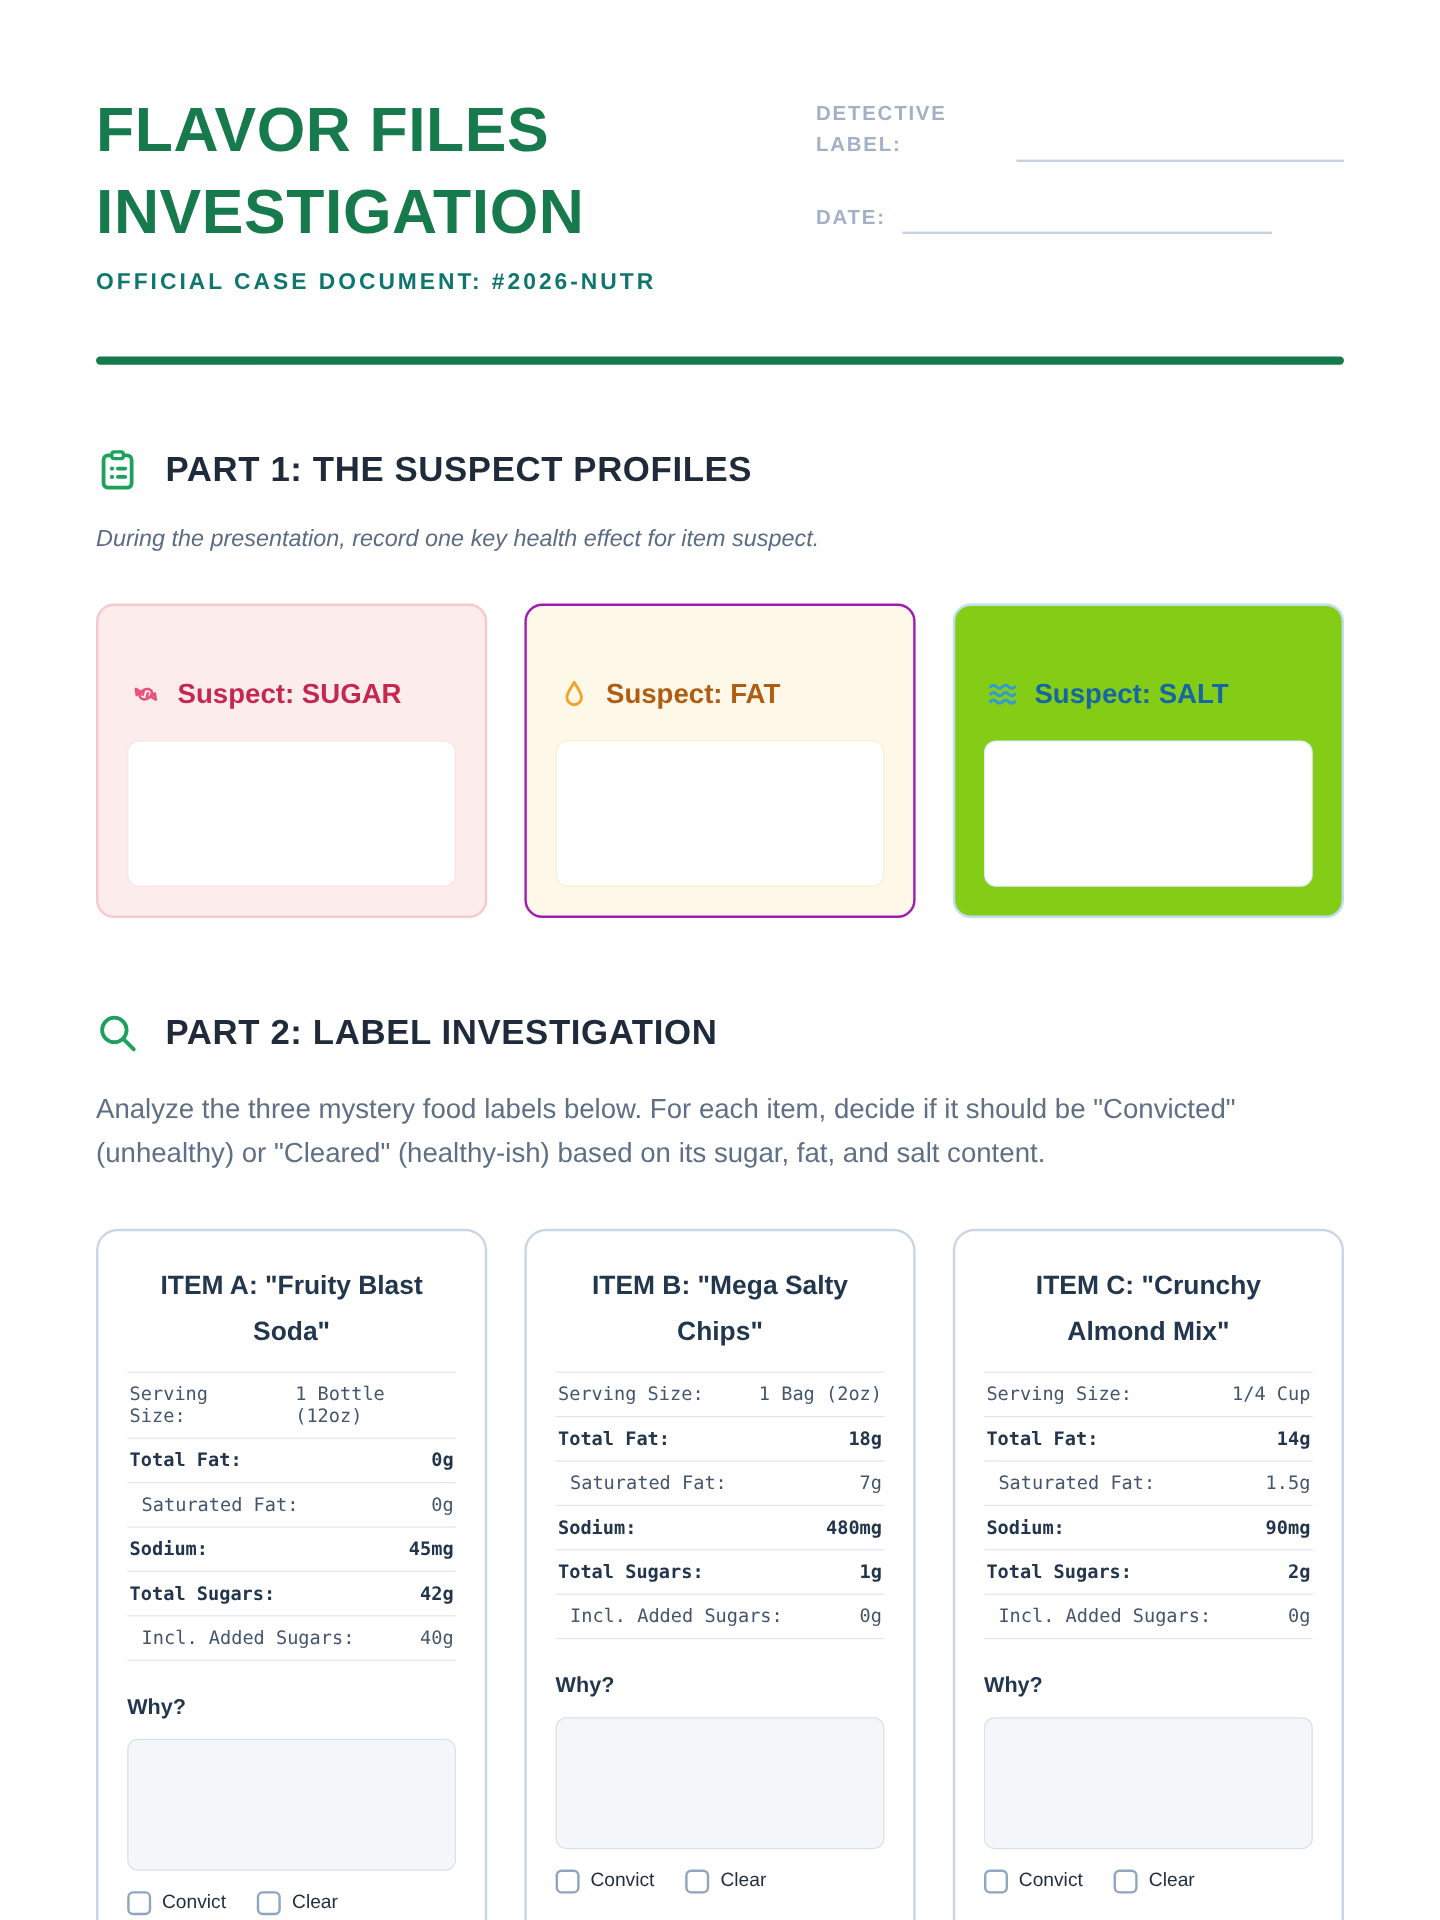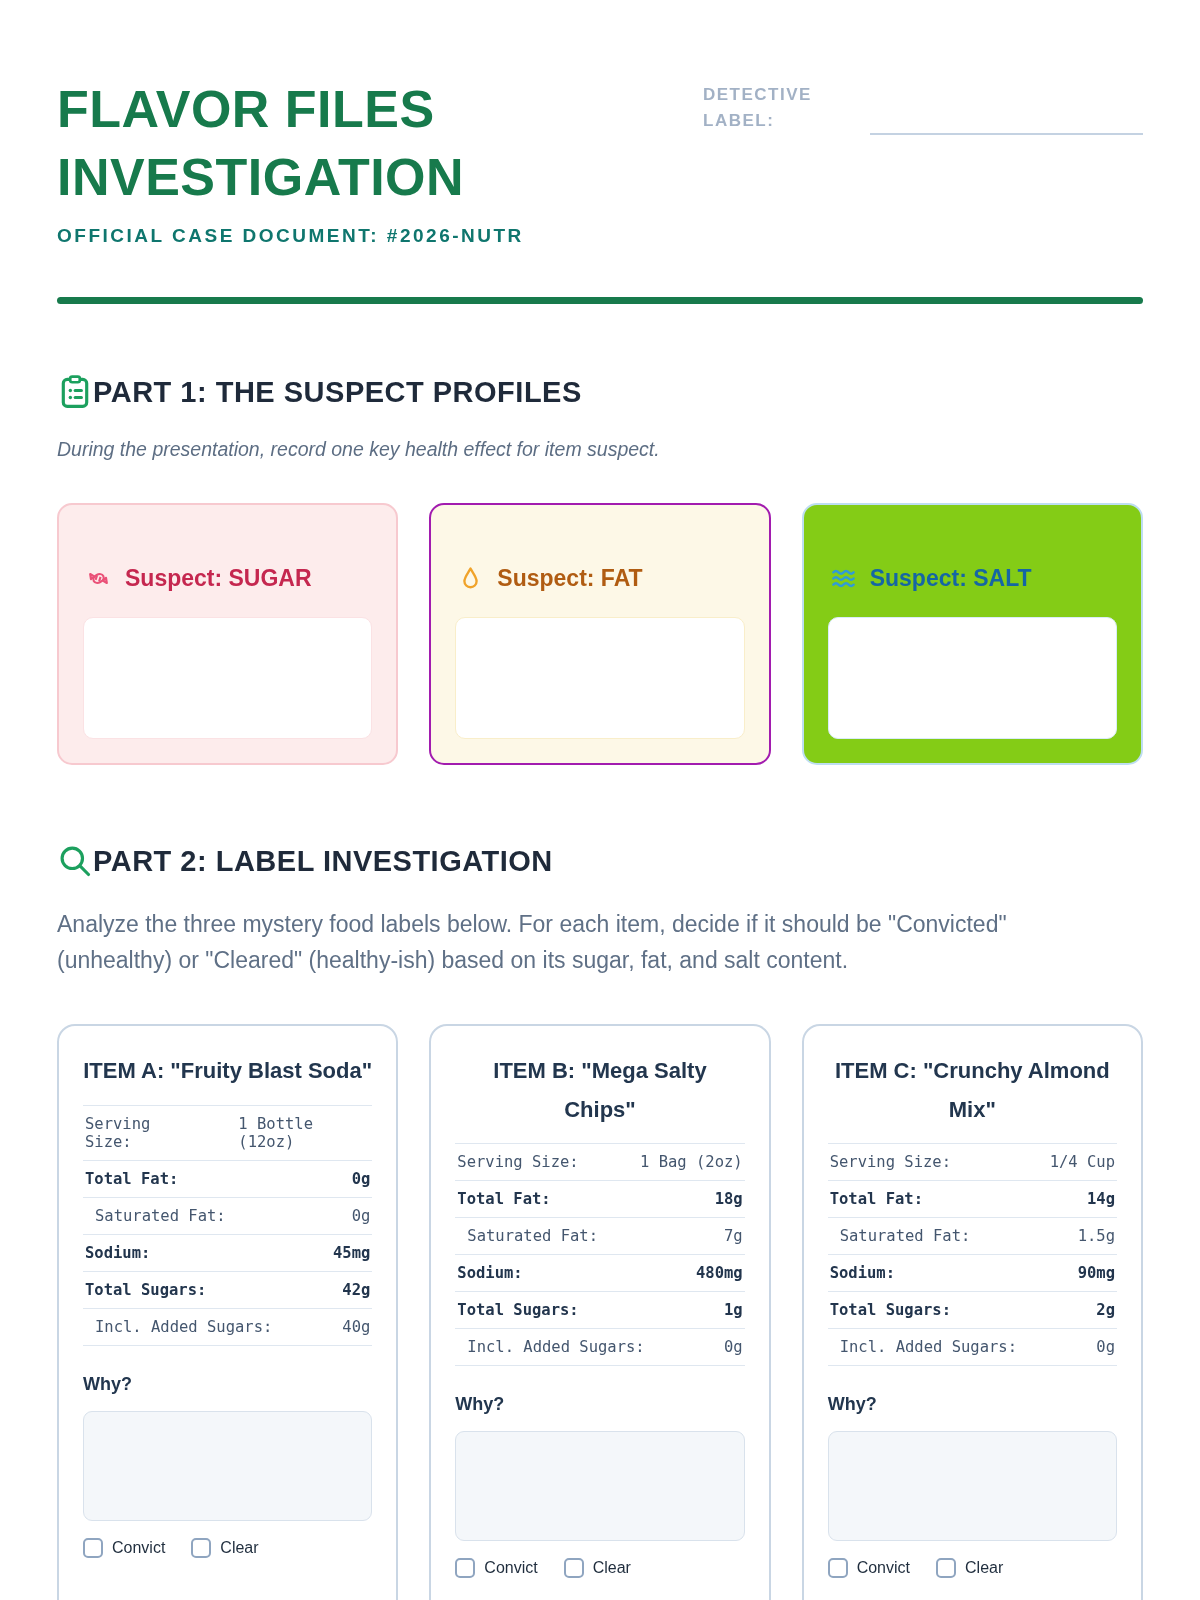--- a/index.html
+++ b/index.html
@@ -1,35 +1,35 @@
 <!DOCTYPE html>
 <html><head>
 <meta charset="utf-8">
 <style>
   * { margin:0; padding:0; box-sizing:border-box; }
   body { background:#fff; font-family:"Liberation Sans", sans-serif; }
-  .page { width:1200px; height:1600px; padding:76px 57px 0; overflow:hidden; background:#fff; }
+  .page { width:1200px; height:1600px; padding:76px 80px 0; overflow:hidden; background:#fff; }
 
   
   .hdr { display:flex; justify-content:space-between; }
   .hdr-left { width:600px; }
   .doc-title { font-size:52px; line-height:1.3; font-weight:800; color:#177a4c; letter-spacing:.5px; }
   .doc-subtitle { margin-top:14px; font-size:19px; font-weight:700; color:#0f766e; letter-spacing:2.5px; }
   .hdr-right { width:440px; padding-top:6px; }
   .field-row { display:flex; align-items:flex-end; margin-bottom:34px; }
   .field-label { font-size:17px; font-weight:700; color:#a2b1c5; letter-spacing:1.5px; line-height:1.55; }
   .field-row.name .field-label { width:125px; }
   .field-row.name .write-line { margin-left:42px; }
   .write-line { flex:1; border-bottom:2px solid #c4d2e2; height:26px; }
   .field-row.date .write-line { margin-left:14px; margin-right:60px; }
 
   .divider { margin-top:50px; height:7px; background:#177a4c; border-radius:4px; }
 
   
-  .sec-head { display:flex; align-items:center; margin-top:70px; }
+  .sec-head { display:flex; align-items:center; gap:22px; margin-top:70px; }
   .sec-head.second { margin-top:78px; }
   .sec-icon { width:36px; height:36px; flex:0 0 auto; display:flex; }
   .sec-title { font-size:29px; font-weight:800; color:#1f2a3a; letter-spacing:.5px; }
   .instruction-italic { margin-top:28px; font-size:19.5px; font-style:italic; color:#5c6d83; }
   .instruction { margin-top:28px; font-size:23px; color:#5f7086; line-height:1.55; max-width:995px; }
 
   
   .suspects { display:flex; gap:31px; margin-top:42px; }
   .s-card { flex:1; height:262px; border-radius:15px; padding:24px; display:flex; flex-direction:column; }
   .s-card.sugar { background:#fdecec; border:2px solid #f7c9cf; }
@@ -80,20 +80,24 @@
         <div>FLAVOR FILES</div>
         <div>INVESTIGATION</div>
       </div>
       <div class="doc-subtitle">OFFICIAL CASE DOCUMENT: #2026-NUTR</div>
     </div>
     <div class="hdr-right">
       <div class="field-row name">
         <div class="field-label">DETECTIVE LABEL:</div>
         <div class="write-line"></div>
       </div>
+      <div class="field-row date">
+        <div class="field-label">DATE:</div>
+        <div class="write-line"></div>
+      </div>
     </div>
   </div>
 
   <div class="divider"></div>
 
   <div class="sec-head">
     <span class="sec-icon">
       <svg viewBox="0 0 24 24" width="36" height="36" fill="none">
         <rect x="4.2" y="3.6" width="15.6" height="18" rx="2.6" stroke="#1ca05e" stroke-width="2.1"></rect>
         <rect x="8.8" y="1.7" width="6.4" height="3.8" rx="1.3" fill="#fff" stroke="#1ca05e" stroke-width="1.8"></rect>

